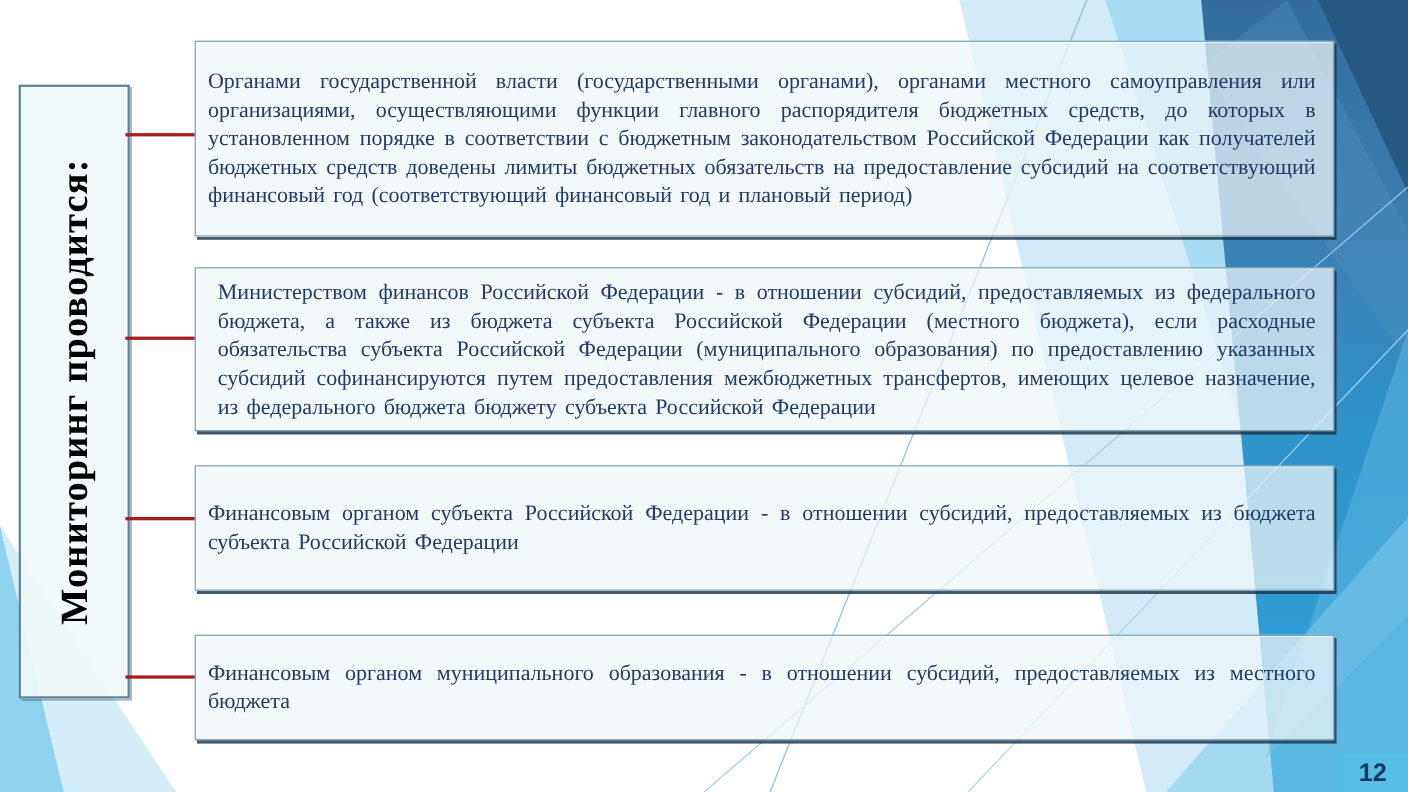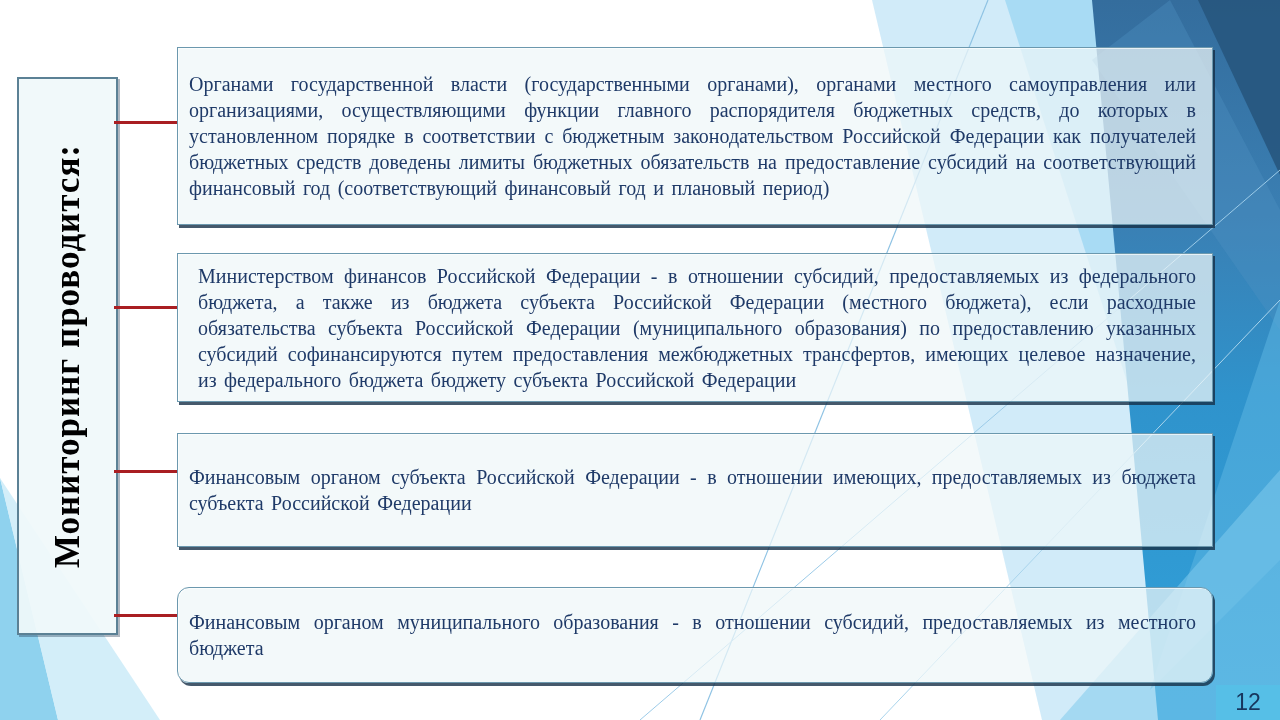--- a/index.html
+++ b/index.html
@@ -28,48 +28,47 @@
 
   
   .content-box{
     position:absolute;left:177px;width:1036px;
     background:rgba(238,247,248,0.72);
     border:1px solid #6b98ae;
     box-shadow:2px 3px 0 rgba(23,48,71,0.8), inset 1px 1px 0 rgba(255,255,255,0.65);
     box-sizing:border-box;
     display:flex;align-items:center;
     padding:6px 16px 6px 11px;
-    margin-top:10px;
   }
   .content-box p{
     margin:0;font-size:20px;line-height:26px;color:#1f3a68;
     text-align:justify;word-spacing:2.5px;
   }
   .box-1{top:37px;height:178px;}
   .box-2{top:243px;height:149px;padding-left:20px;}
   .box-3{top:423px;height:114px;}
-  .box-4{top:577px;height:96px;border-radius:12px;}
+  .box-4{top:577px;height:96px;}
 
   
   .connector{
     position:absolute;left:114px;width:64px;height:3px;
     background:#a91e22;
   }
   .conn-1{top:121px;}
   .conn-2{top:306px;}
   .conn-3{top:470px;}
   .conn-4{top:614px;}
 
   
   .page-box{
     position:absolute;right:0;bottom:0;width:64px;height:35px;
     background:#56bfe7;
     display:flex;align-items:center;justify-content:center;
     font-family:"Liberation Sans", sans-serif;
-    font-size:23px;color:#17365d;
+    font-size:23px;color:#17365d;font-weight:bold;
   }
 </style>
 </head>
 <body>
 
 <div class="slide">
 
   <svg class="bg-svg" viewBox="0 0 1280 720" aria-hidden="true">
     <rect x="0" y="0" width="1280" height="720" fill="#ffffff"></rect>
 
@@ -107,21 +106,21 @@
   <div class="connector conn-3"></div>
   <div class="connector conn-4"></div>
 
   <div class="content-box box-1">
     <p>Органами государственной власти (государственными органами), органами местного самоуправления или организациями, осуществляющими функции главного распорядителя бюджетных средств, до которых в установленном порядке в соответствии с бюджетным законодательством Российской Федерации как получателей бюджетных средств доведены лимиты бюджетных обязательств на предоставление субсидий на соответствующий финансовый год (соответствующий финансовый год и плановый период)</p>
   </div>
   <div class="content-box box-2">
     <p>Министерством финансов Российской Федерации - в отношении субсидий, предоставляемых из федерального бюджета, а также из бюджета субъекта Российской Федерации (местного бюджета), если расходные обязательства субъекта Российской Федерации (муниципального образования) по предоставлению указанных субсидий софинансируются путем предоставления межбюджетных трансфертов, имеющих целевое назначение, из федерального бюджета бюджету субъекта Российской Федерации</p>
   </div>
   <div class="content-box box-3">
-    <p>Финансовым органом субъекта Российской Федерации - в отношении имеющих, предоставляемых из бюджета субъекта Российской Федерации</p>
+    <p>Финансовым органом субъекта Российской Федерации - в отношении субсидий, предоставляемых из бюджета субъекта Российской Федерации</p>
   </div>
   <div class="content-box box-4">
     <p>Финансовым органом муниципального образования - в отношении субсидий, предоставляемых из местного бюджета</p>
   </div>
 
   <div class="page-box">
     <span>12</span>
   </div>
 
 </div>

